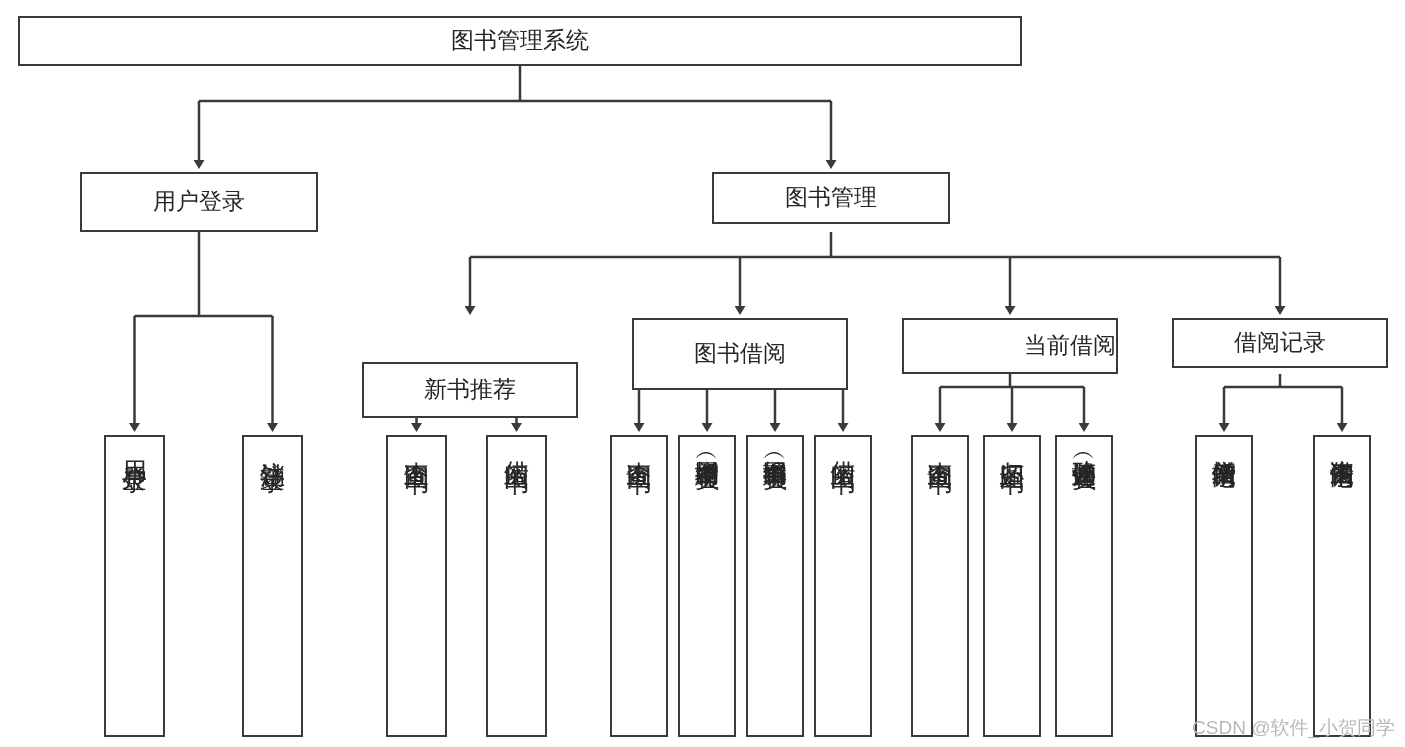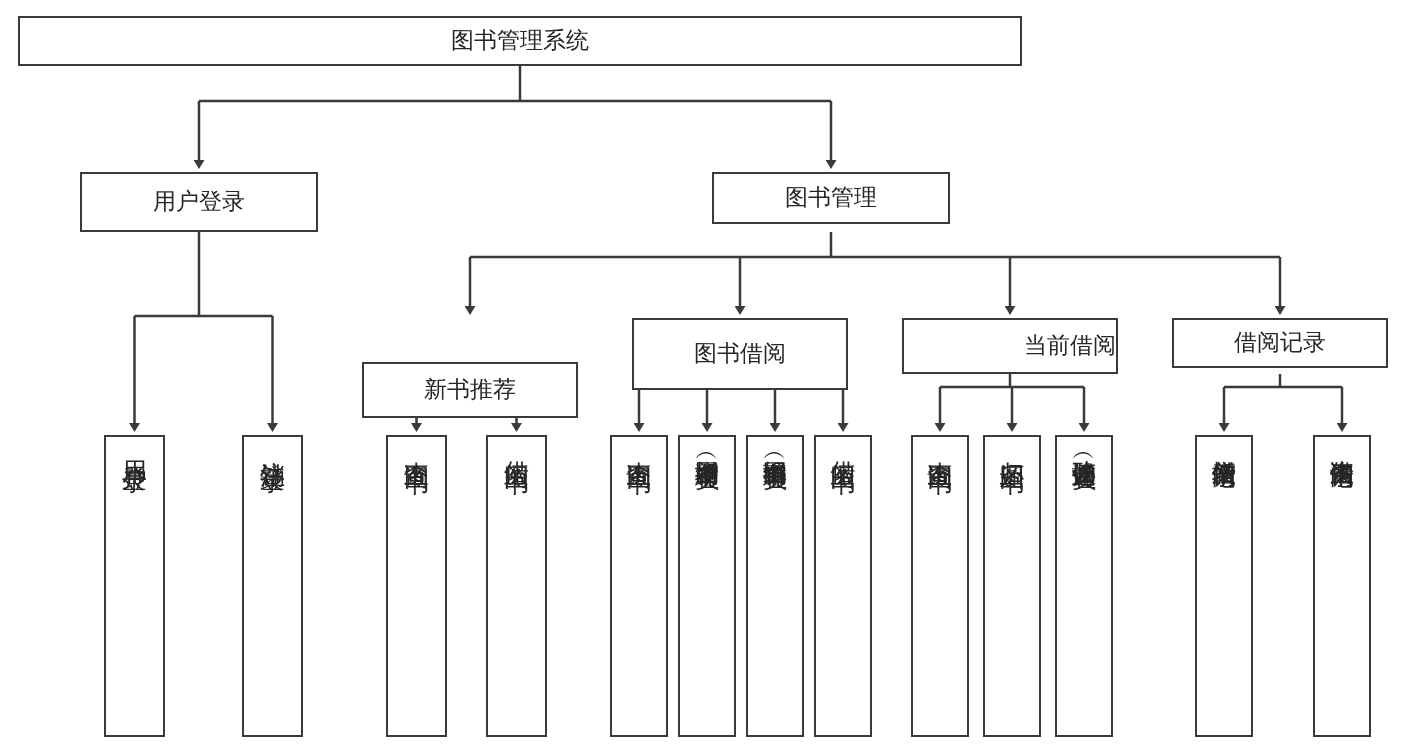--- a/index.html
+++ b/index.html
@@ -173,13 +173,14 @@
       <div class="node vert tall" style="left: 1055px; top: 435px; width: 58px; height: 302px;">
         <span class="node-label">确认归还（管理员）</span>
       </div>
       <div class="node vert tall" style="left: 1195px; top: 435px; width: 58px; height: 302px;">
         <span class="node-label">新增借阅记录</span>
       </div>
       <div class="node vert tall" style="left: 1313px; top: 435px; width: 58px; height: 302px;">
         <span class="node-label">查询借阅记录</span>
       </div>
     </div>
+  <div id="watermark">CSDN @软件_小贺同学</div>
 </div>
 
 </body></html>

